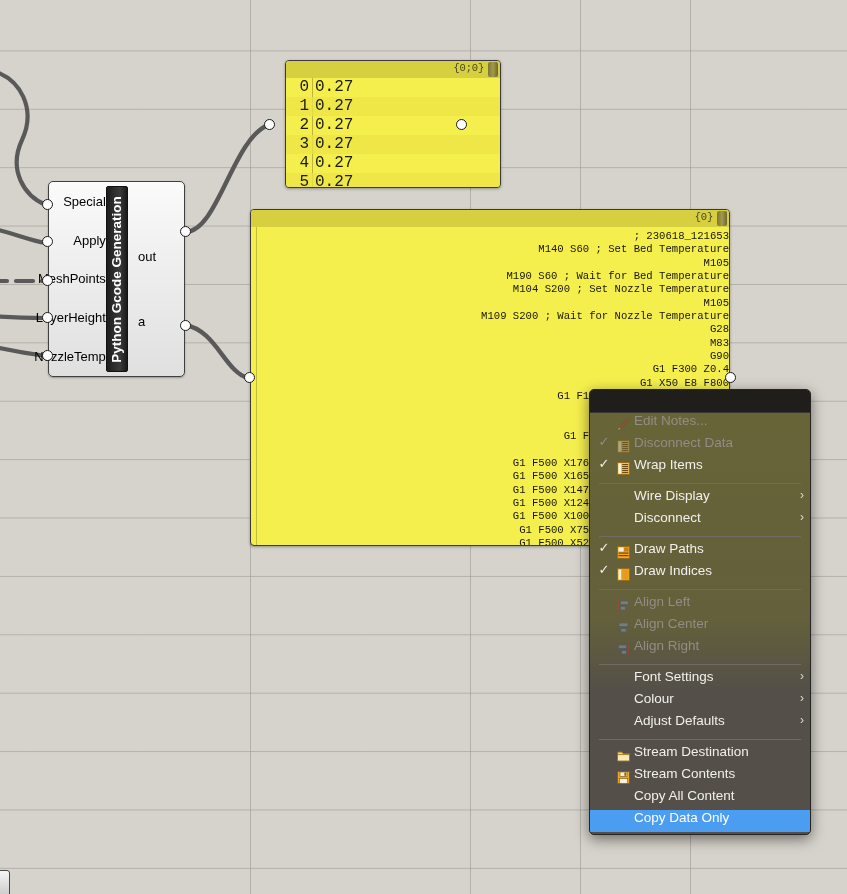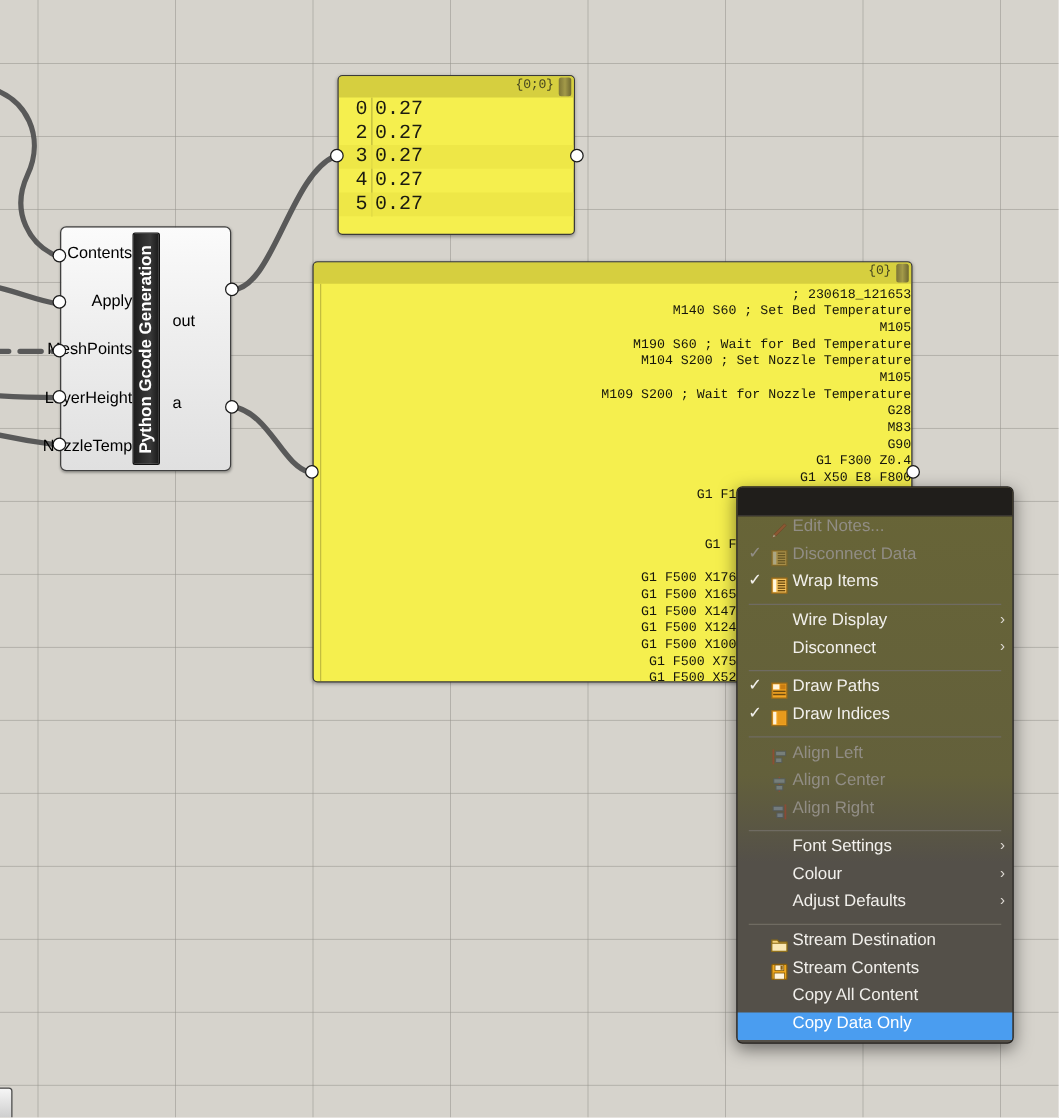--- a/index.html
+++ b/index.html
@@ -237,21 +237,21 @@
       <path d="M -10,281 L 46,281" stroke-dasharray="17 9"></path>
 
       <path d="M 185,232 C 218,232 232,140 268,125" stroke-width="4.4"></path>
 
       <path d="M 185,325 C 216,330 225,372 248,378" stroke-width="4.4"></path>
     </g>
   </svg>
 
   <div class="gh-comp" style="left:48px; top:181px; width:137px; height:196px;">
     <div class="comp-inputs">
-      <span class="param-name">Contents</span>
+      <span class="param-name">Special</span>
       <span class="param-name">Apply</span>
       <span class="param-name">MeshPoints</span>
       <span class="param-name">LayerHeight</span>
       <span class="param-name">NozzleTemp</span>
     </div>
     <div class="comp-nick">
       <span>Python Gcode Generation</span>
     </div>
     <div class="comp-outputs">
       <span class="param-name" style="margin-top:42px;">out</span>
@@ -260,29 +260,30 @@
   </div>
 
   <div class="port" style="left:42px; top:199px;"></div>
   <div class="port" style="left:42px; top:236px;"></div>
   <div class="port" style="left:42px; top:275px;"></div>
   <div class="port" style="left:42px; top:312px;"></div>
   <div class="port" style="left:42px; top:350px;"></div>
   <div class="port" style="left:180px; top:226px;"></div>
   <div class="port" style="left:180px; top:320px;"></div>
 
-  <div class="gh-panel" style="left:270px; top:60px; width:190px; height:128px;text-decoration:underline;">
+  <div class="gh-panel" style="left:285px; top:60px; width:216px; height:128px;text-decoration:underline;">
     <div class="panel-head">
       <span class="panel-path">{0;0}</span>
       <span class="panel-grip"></span>
     </div>
     <div class="panel-body">
       <div class="list-rows" id="list-rows">
         <div class="list-divider"></div>
       <div class="list-row"><span class="idx">0</span><span class="val">0.27</span></div>
+          <div class="list-row alt"><span class="idx">1</span><span class="val">0.27</span></div>
           <div class="list-row"><span class="idx">2</span><span class="val">0.27</span></div>
           <div class="list-row alt"><span class="idx">3</span><span class="val">0.27</span></div>
           <div class="list-row"><span class="idx">4</span><span class="val">0.27</span></div>
           <div class="list-row alt"><span class="idx">5</span><span class="val">0.27</span></div>
         </div>
     </div>
   </div>
   <div class="port" style="left:264px; top:119px;"></div>
   <div class="port" style="left:456px; top:119px;"></div>
 

